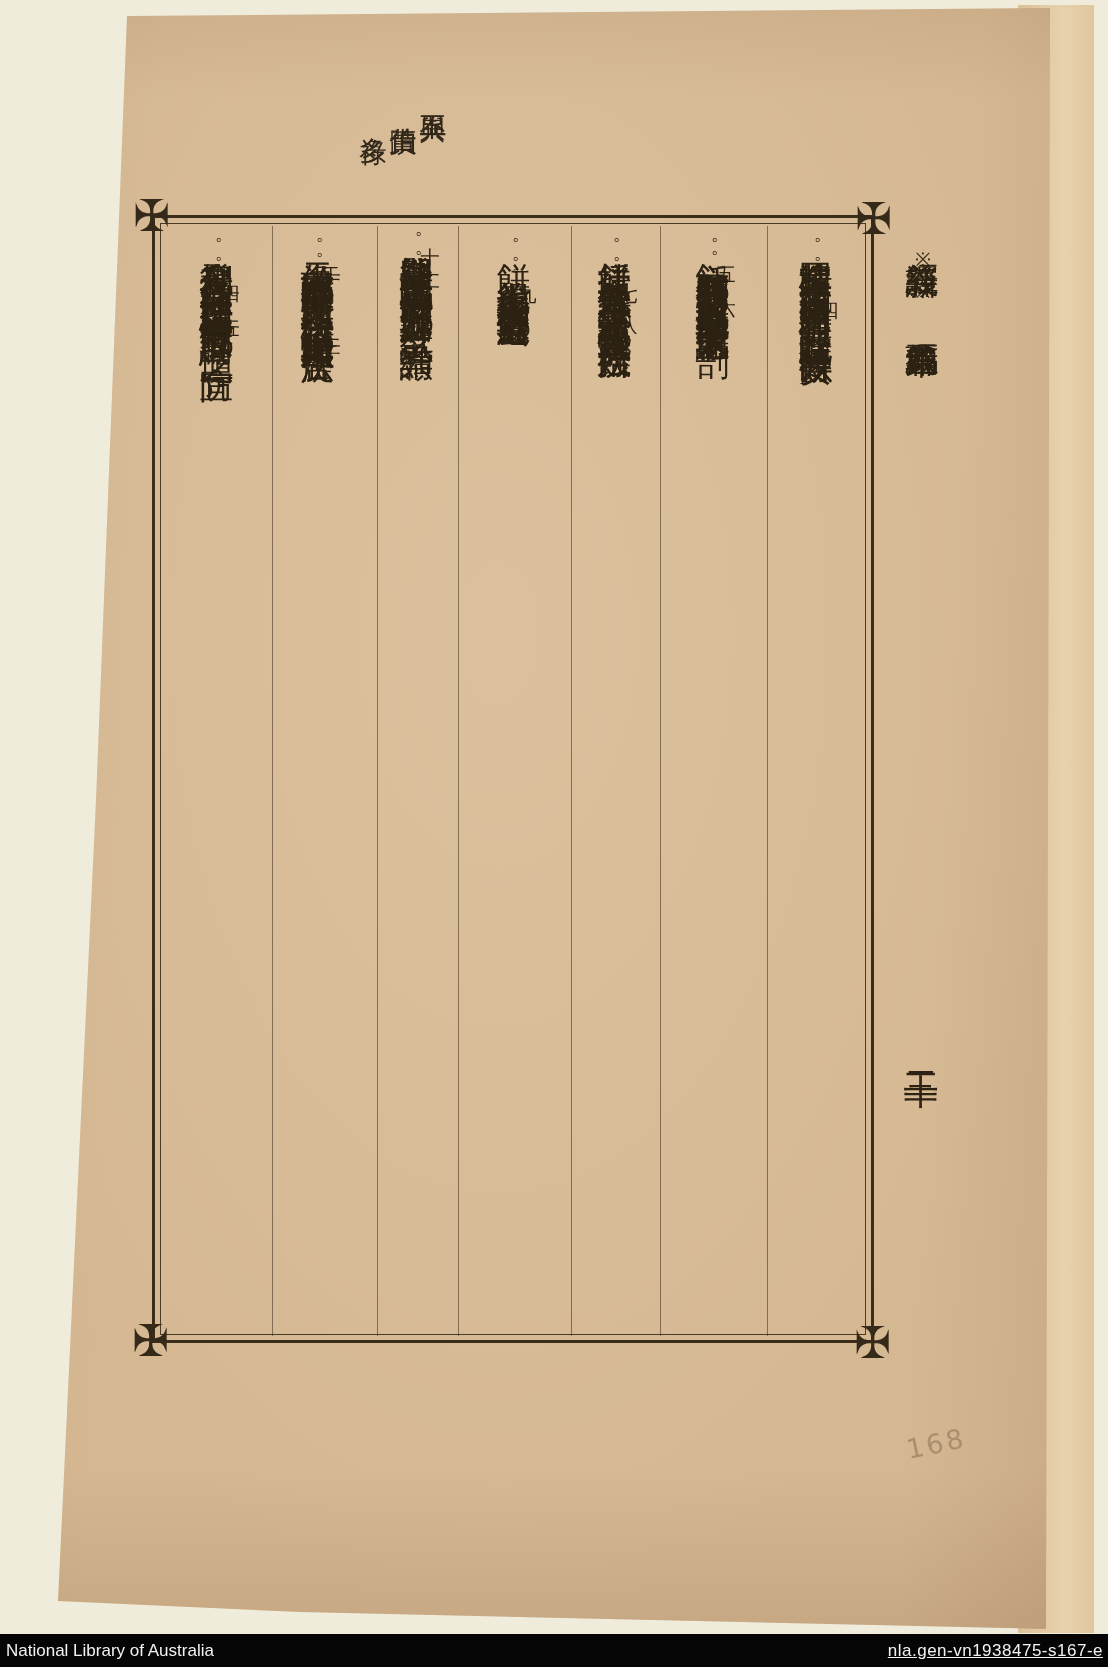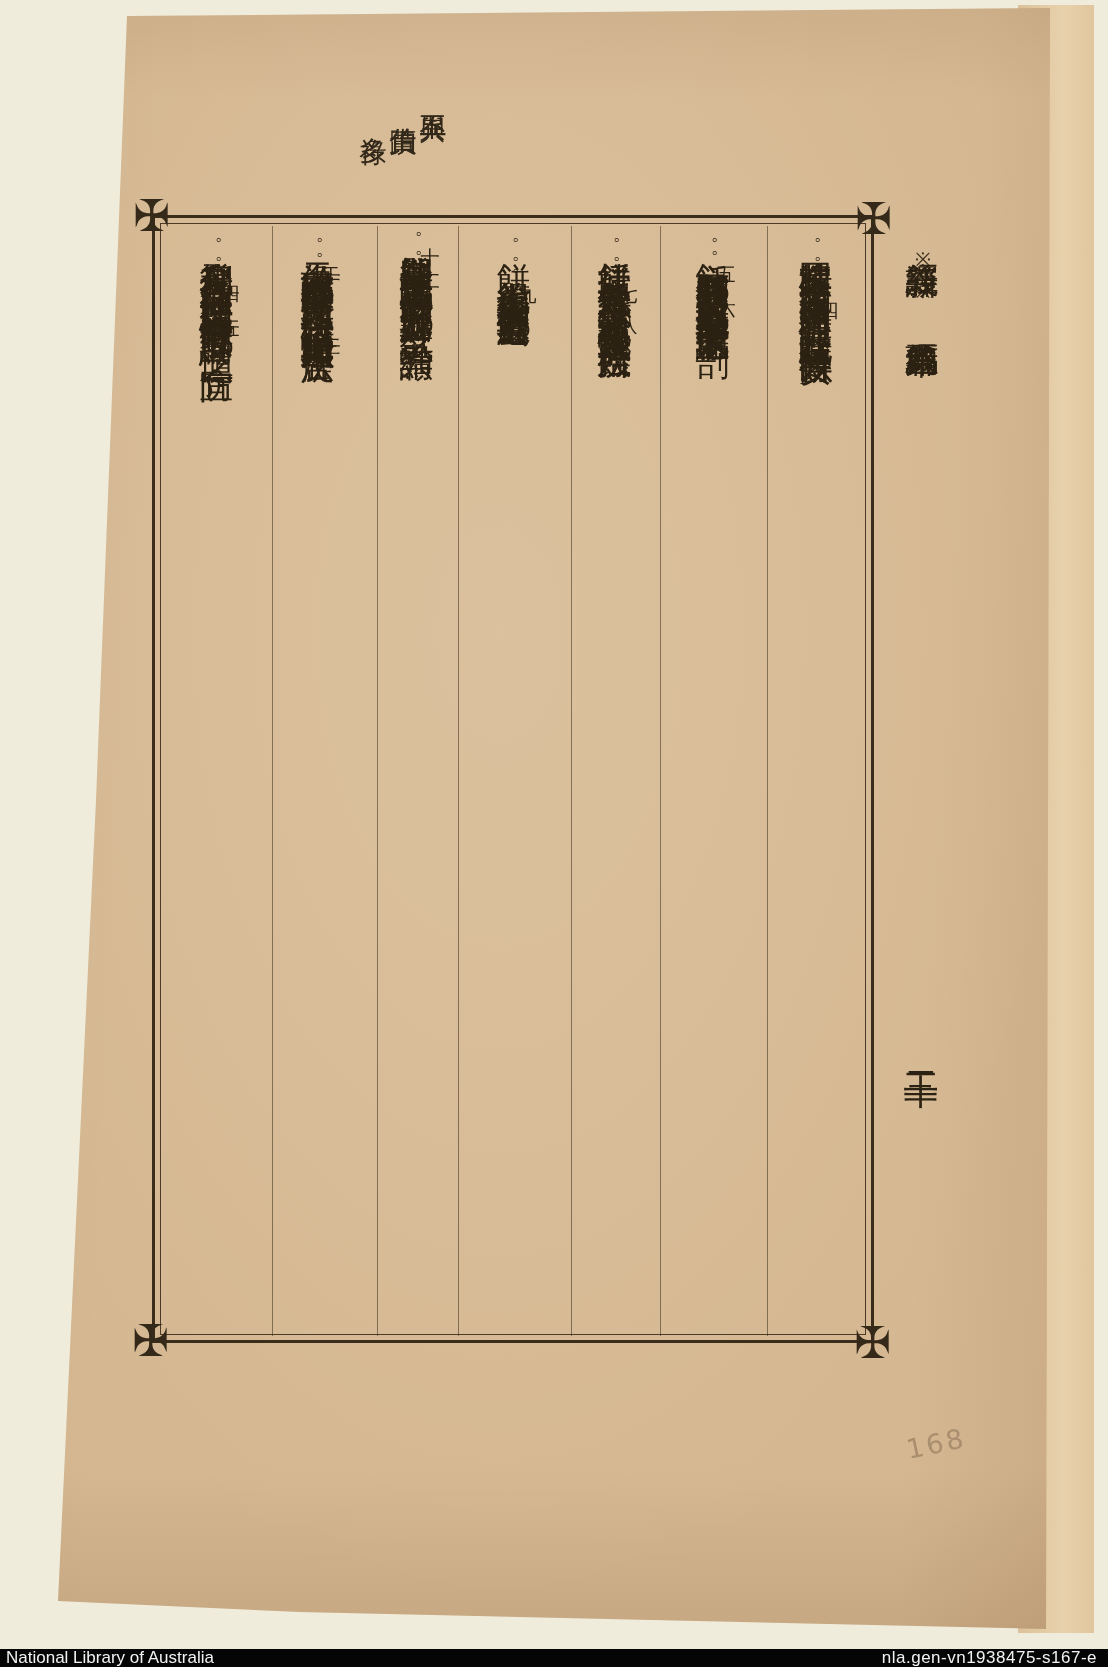--- a/index.html
+++ b/index.html
@@ -47,25 +47,25 @@
     font-size:27px;line-height:30px;color:#32281a;}
   .margin-note .mn{display:block;}
   .margin-note .mn2{padding-top:12px;}
   .margin-note .mn3{padding-top:22px;}
 
   
   .pencil{position:absolute;left:906px;top:1428px;font-family:"DejaVu Sans",sans-serif;
     font-size:27px;color:#a3896a;transform:rotate(-12deg);letter-spacing:3px;opacity:.85;}
 
   
-  .footer-bar{position:absolute;left:0;bottom:0;width:1108px;height:18px;background:#050505;
+  .footer-bar{position:absolute;left:0;bottom:0;width:1108px;height:33px;background:#050505;
     display:flex;justify-content:space-between;align-items:center;
     font-family:"Liberation Sans","DejaVu Sans",sans-serif;font-size:17px;color:#f2f2f2;text-align:right;}
   .footer-bar .lt{padding-left:6px;}
-  .footer-bar .rt{padding-right:11px;letter-spacing:.5px;}
+  .footer-bar .rt{padding-right:5px;letter-spacing:.5px;text-decoration:underline;}
 </style>
 </head>
 <body>
 
 <div class="stage">
   <div class="back-sheet"></div>
   <div class="page"></div>
 
   <div class="layer">
 

